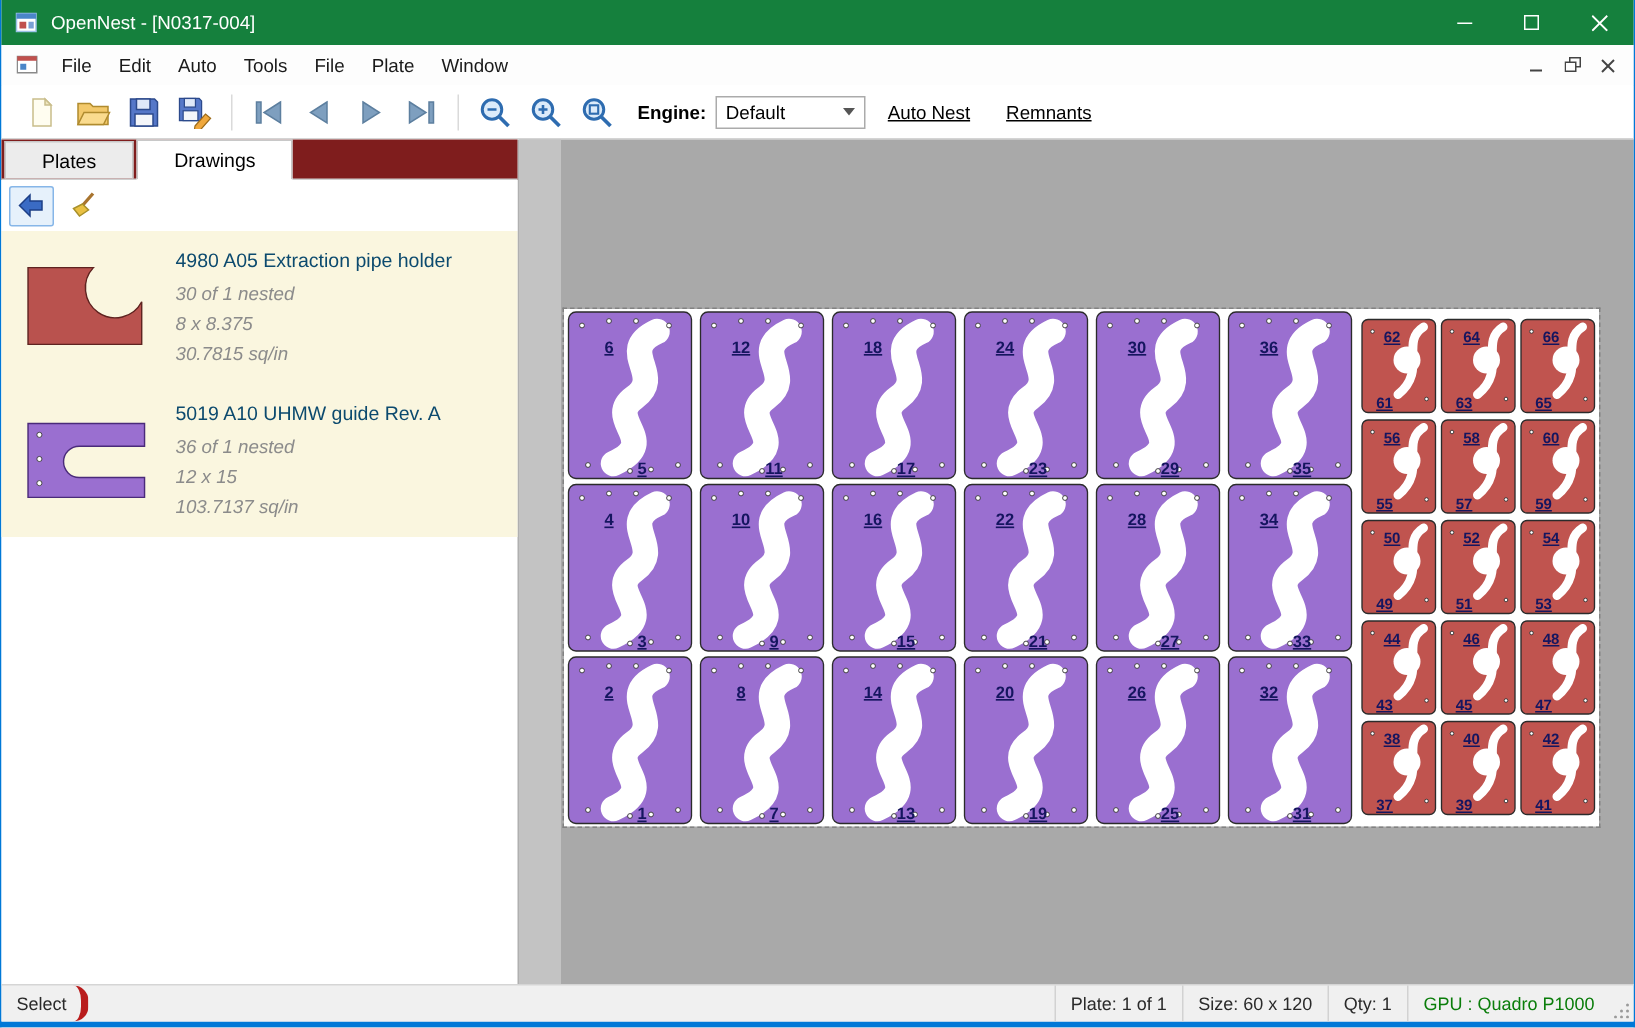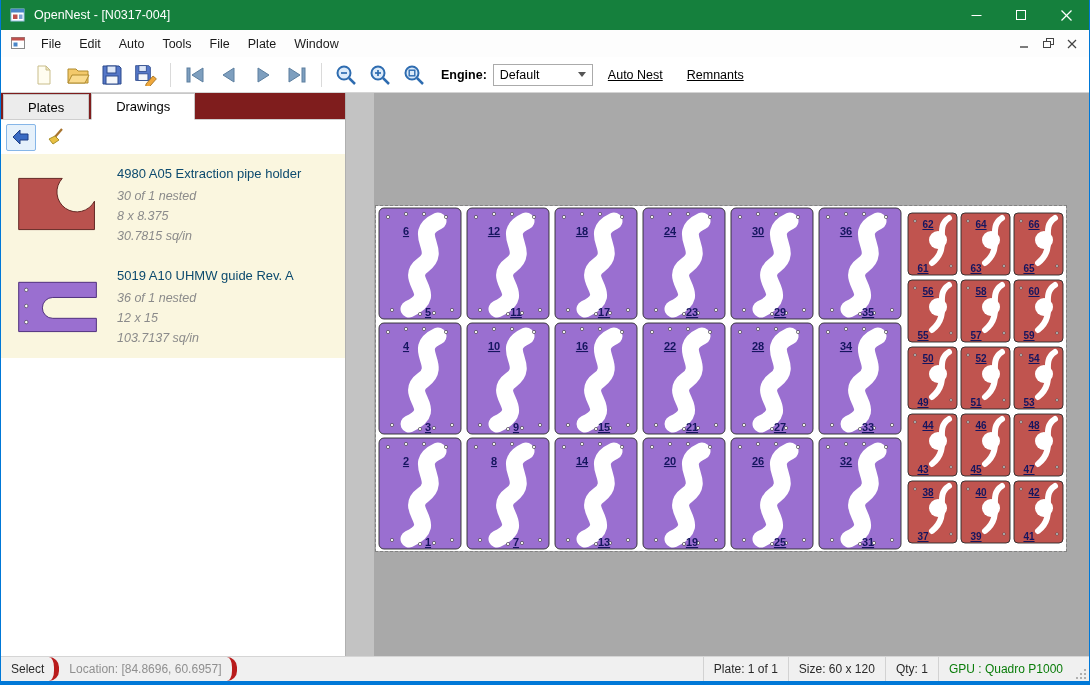--- a/index.html
+++ b/index.html
@@ -21,21 +21,21 @@
   
   .menubar { height: 27px; background: #fdfdfd; display: flex; align-items: stretch;
     flex: 0 0 auto; font-size: 12.5px; color: #1a1a1a; }
   .mdi-sysicon { display: flex; align-items: center; padding: 0 6px 0 10px; }
   .menu-item { display: flex; align-items: center; padding: 0 9px; cursor: default; }
   .mdi-controls { margin-left: auto; display: flex; align-items: center; padding-right: 6px; gap: 2px; }
   .mdi-btn { width: 22px; height: 20px; display: flex; align-items: center; justify-content: center; }
 
   
   .toolbar { height: 36px; background: #fff; border-bottom: 1px solid #d4d4d4;
-    display: flex; align-items: center; padding-left: 26px; flex: 0 0 auto; }
+    display: flex; align-items: center; padding-left: 10px; flex: 0 0 auto; }
   .tool-btn { width: 34px; height: 30px; display: flex; align-items: center;
     justify-content: center; border-radius: 2px; }
   .tsep { width: 1px; height: 24px; background: #dadada; margin: 0 7px; }
   .engine-label { font-weight: bold; font-size: 12.5px; margin: 0 6px 0 10px; }
   .engine-combo { width: 100px; height: 22px; border: 1px solid #ababab; background: #fff;
     display: flex; align-items: center; padding: 0 6px; font-size: 12.5px; }
   .caret { width: 0; height: 0; border-left: 4px solid transparent;
     border-right: 4px solid transparent; border-top: 5px solid #555; margin-left: auto; }
   .flat-btn { padding: 5px 9px; font-size: 12.5px; margin-left: 6px; border-radius: 2px; text-decoration: underline; }
 
@@ -682,21 +682,20 @@
             <circle class="hole" cx="45" cy="55" r="1.2"></circle>
             <text class="rnum" x="22" y="17">42</text>
             <text class="rnum" x="17" y="61">41</text>
           </g>
         </svg>
     </div>
   </div>
 
   <div class="statusbar">
     <div class="sb-sec sb-l sb-mode">Select</div>
-    <div class="sb-sec sb-l sb-loc">Location: [84.8696, 60.6957]</div>
     <div class="sb-fill"></div>
     <div class="sb-sec sb-r">Plate: 1 of 1</div>
     <div class="sb-sec sb-r">Size: 60 x 120</div>
     <div class="sb-sec sb-r">Qty: 1</div>
     <div class="sb-sec sb-r sb-gpu">GPU : Quadro P1000</div>
     <div class="sb-grip">
       <svg width="11" height="11">
         <circle cx="9" cy="2" r="1" fill="#9a9a9a"></circle>
           <circle cx="9" cy="6" r="1" fill="#9a9a9a"></circle>
         <circle cx="9" cy="10" r="1" fill="#9a9a9a"></circle>

